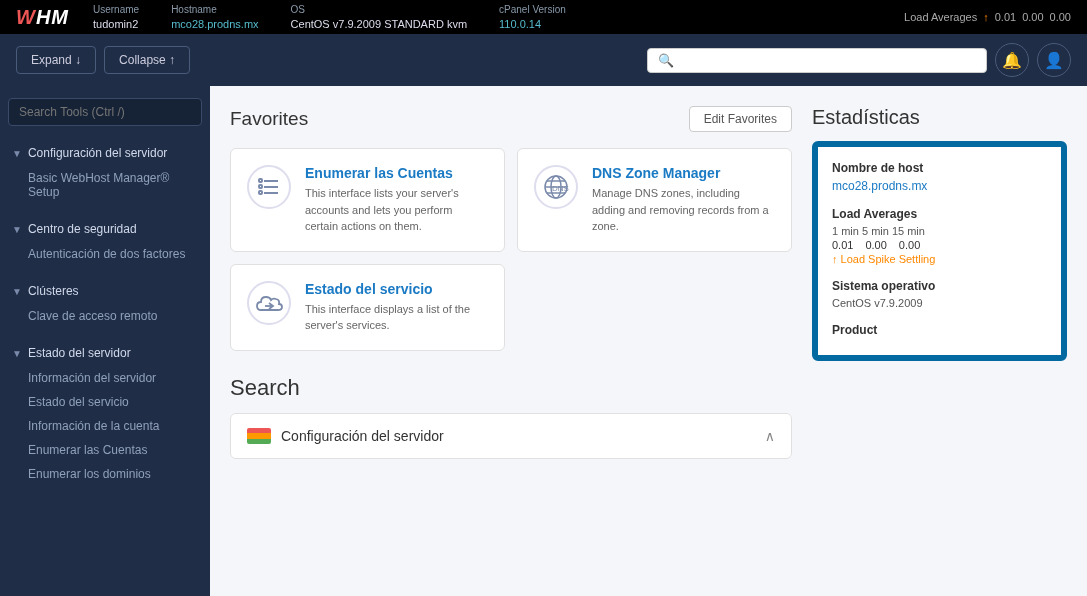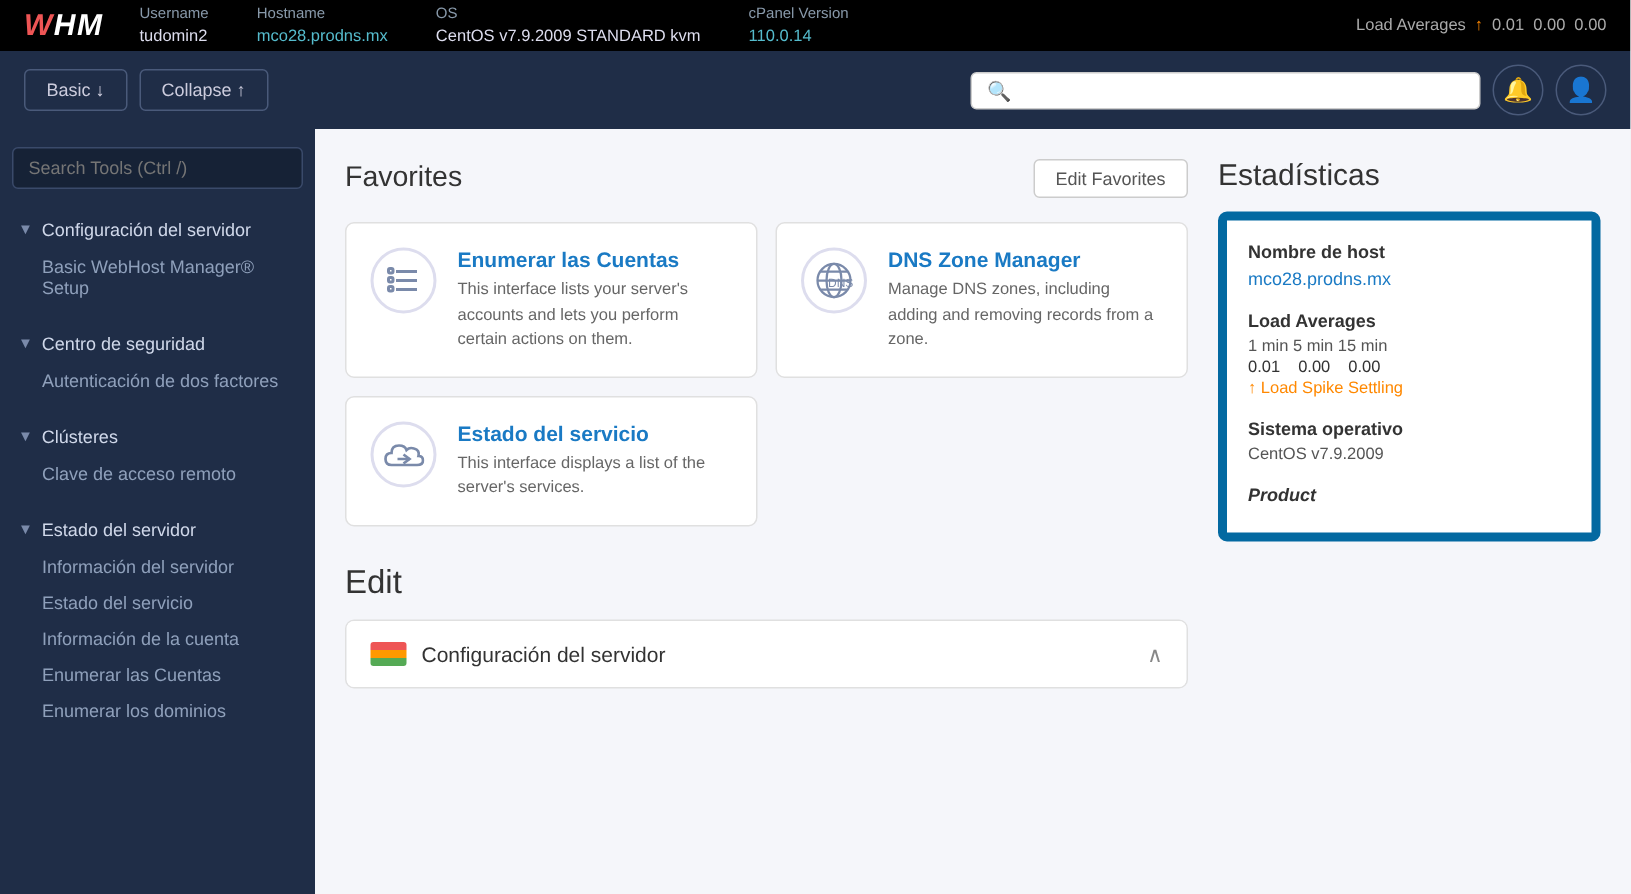--- a/index.html
+++ b/index.html
@@ -279,21 +279,21 @@
       color: #333;
       margin-bottom: 12px;
     }
     .stats-box {
       background: white;
       border: 6px solid #0369a1;
       border-radius: 6px;
       padding: 14px;
     }
     .stat-group { margin-bottom: 14px; }
-    .stat-group:last-child { margin-bottom: 0; font-style: italic; }
+    .stat-group:last-child { margin-bottom: 0; }
     .stat-label {
       font-weight: bold;
       font-size: 12px;
       color: #333;
       margin-bottom: 4px;
     }
     .stat-value {
       color: #1a7ac4;
       font-size: 12px;
       margin-bottom: 2px;
@@ -344,21 +344,21 @@
   <div class="load-avg">
     <span>Load Averages</span>
     <span class="arrow">↑</span>
     <span>0.01</span>
     <span>0.00</span>
     <span>0.00</span>
   </div>
 </div>
 
 <div class="toolbar">
-  <button class="expand-btn">Basic ↓</button>
+  <button class="expand-btn">Expand ↓</button>
   <button class="collapse-btn">Collapse ↑</button>
   <div class="spacer"></div>
   <div class="search-bar">
     <span class="search-icon">🔍</span>
   </div>
   <button class="icon-btn">🔔</button>
   <button class="icon-btn">👤</button>
 </div>
 
 <div class="main-layout">
@@ -460,21 +460,21 @@
                 <polyline points="14,10 18,13 14,16"></polyline>
               </svg>
             </div>
             <div class="fav-content">
               <div class="fav-title">Estado del servicio</div>
               <div class="fav-desc">This interface displays a list of the server's services.</div>
             </div>
           </div>
         </div>
 
-        <h2 class="tools-title">Edit</h2>
+        <h2 class="tools-title">Search</h2>
         <div class="tools-section">
           <div class="tools-section-header">
             <div class="tools-section-left">
               <div class="tools-section-icon"></div>
               <span class="tools-section-label">Configuración del servidor</span>
             </div>
             <span class="chevron-up">∧</span>
           </div>
         </div>
 

